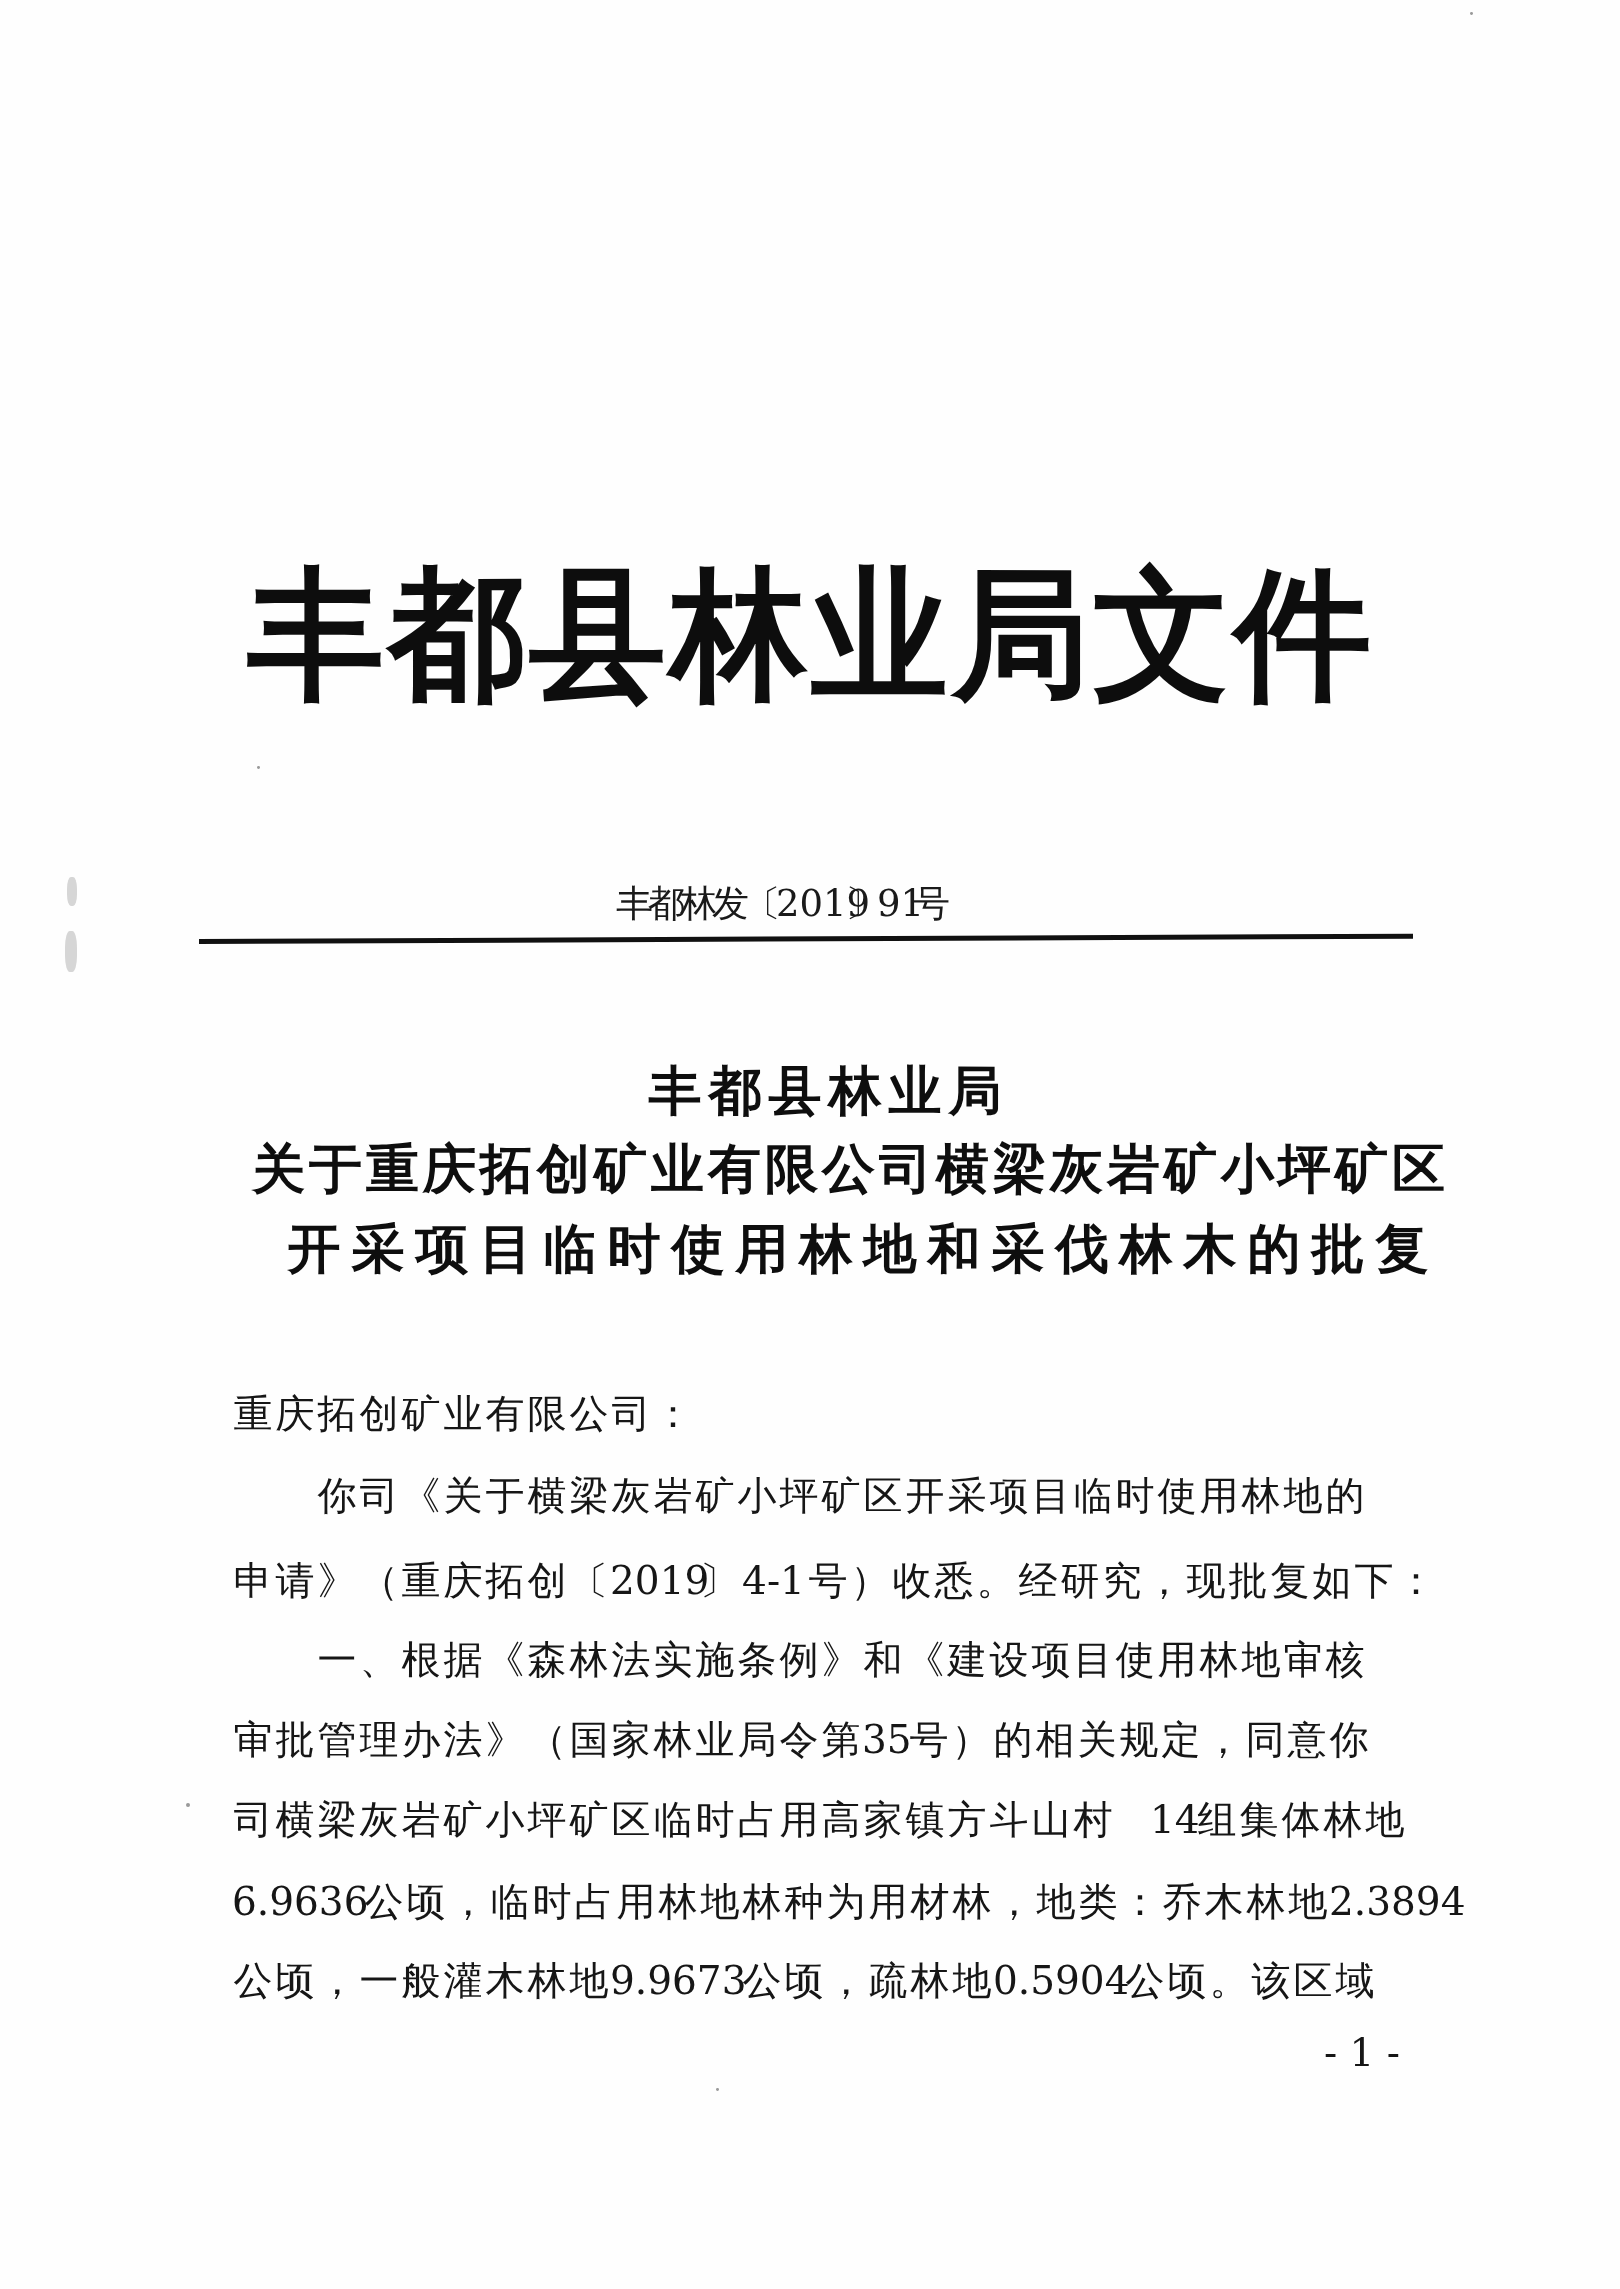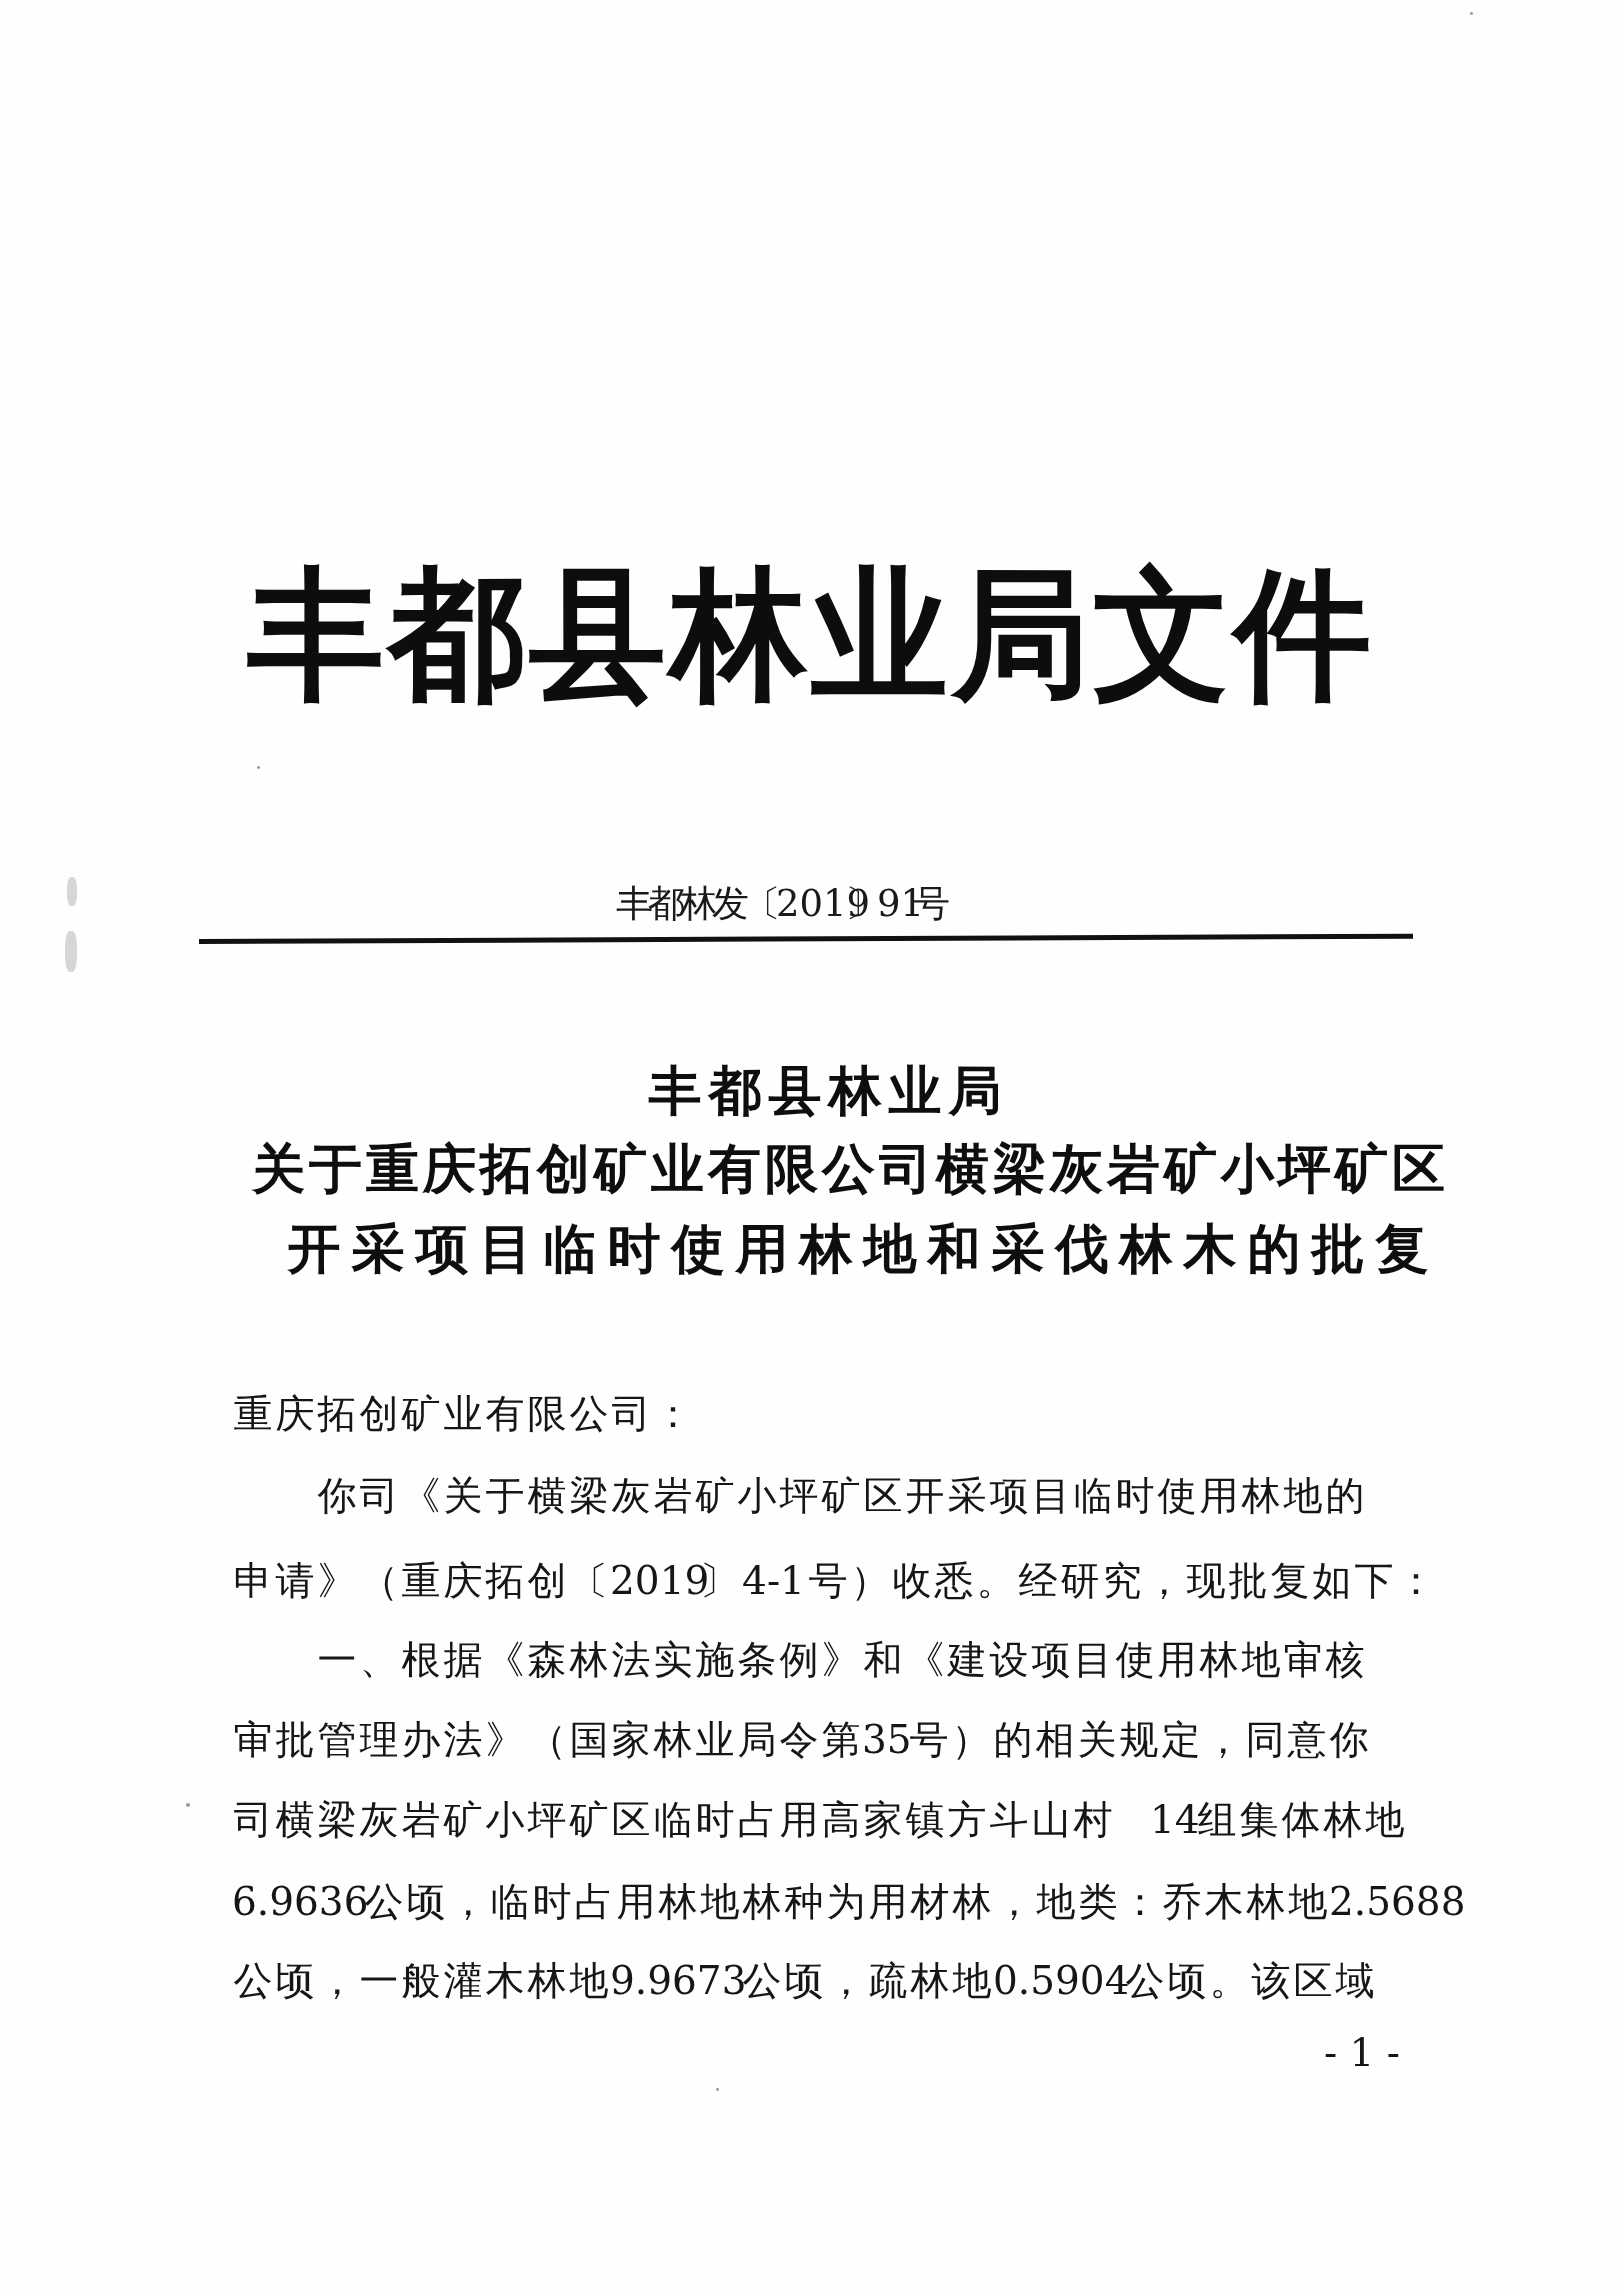--- a/index.html
+++ b/index.html
@@ -302,21 +302,21 @@
       <span class="cell" style="width: 42px;">材</span>
       <span class="cell" style="width: 42px;">林</span>
       <span class="cell" style="width: 42px;">，</span>
       <span class="cell" style="width: 42px;">地</span>
       <span class="cell" style="width: 42px;">类</span>
       <span class="cell" style="width: 42px;">：</span>
       <span class="cell" style="width: 42px;">乔</span>
       <span class="cell" style="width: 42px;">木</span>
       <span class="cell" style="width: 42px;">林</span>
       <span class="cell" style="width: 42px;">地</span>
-      <span class="cell" style="width: 131px;">2.5688</span>
+      <span class="cell" style="width: 131px;">2.3894</span>
     </div>
   <div class="row body-line" style="top:1953px;">
       <span class="cell" style="width: 42px;">公</span>
       <span class="cell" style="width: 42px;">顷</span>
       <span class="cell" style="width: 42px;">，</span>
       <span class="cell" style="width: 42px;">一</span>
       <span class="cell" style="width: 42px;">般</span>
       <span class="cell" style="width: 42px;">灌</span>
       <span class="cell" style="width: 42px;">木</span>
       <span class="cell" style="width: 42px;">林</span>

